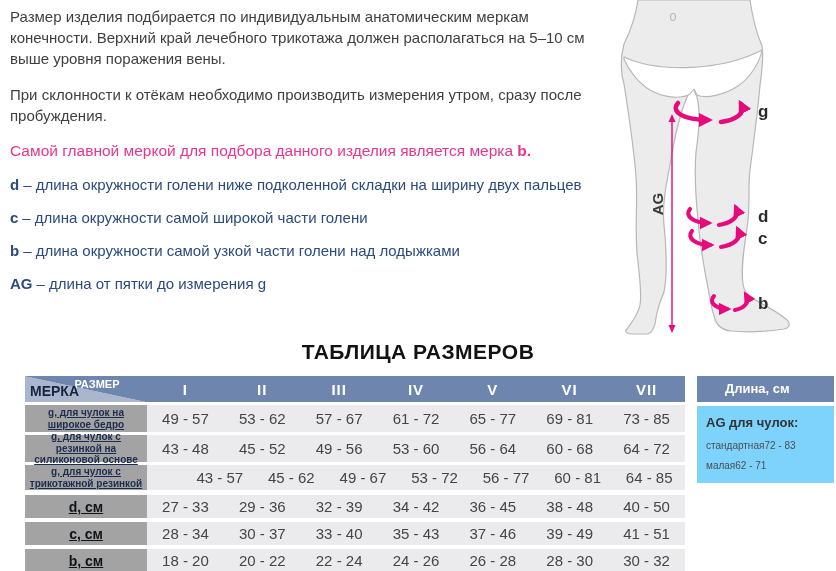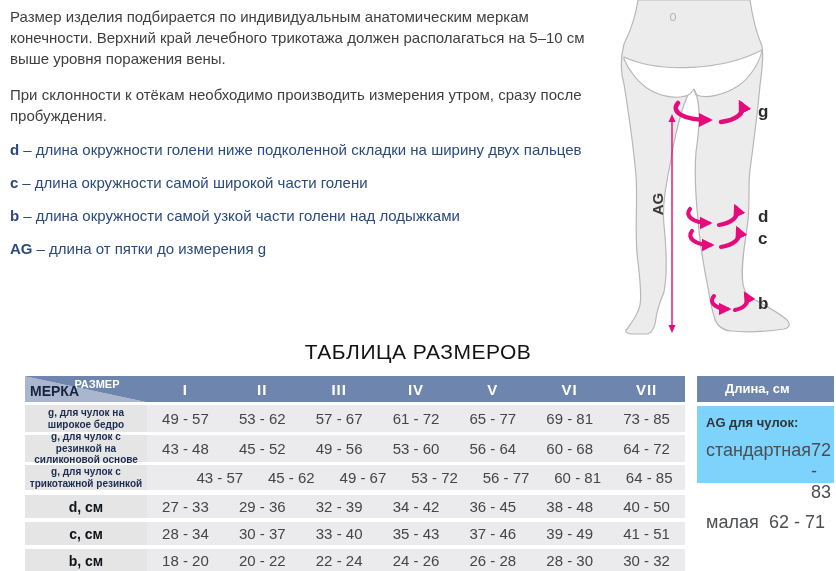--- a/index.html
+++ b/index.html
@@ -17,60 +17,61 @@
   .measure-list { margin-top:14px; }
   .m-item { font-size:15px; line-height:20px; color:#2b4a7e; margin-bottom:13px; white-space:nowrap; }
   .m-item .key { font-weight:bold; margin-right:4px; }
 
   
   .diagram { position:absolute; left:600px; top:0; width:236px; height:345px; }
 
   
   .table-title {
     position:absolute; top:340px; left:0; width:836px; text-align:center;
-    font-size:21px; font-weight:normal; color:#121212; letter-spacing:.5px; margin:0;
+    font-size:21px; font-weight:bold; color:#121212; letter-spacing:.5px; margin:0;
   }
 
   
   .size-table { position:absolute; left:25px; top:376px; width:660px; }
   .t-row { display:grid; grid-template-columns:122px 1fr; column-gap:0; margin-bottom:3px; }
   .t-row.pre-d { margin-bottom:5px; }
   .t-row.bottom { margin-bottom:4px; }
   .corner { position:relative; height:26px;
     background:linear-gradient(to top right,#a9b6cd 49.5%,#6e85ae 50.5%); }
   .corner .c-top { position:absolute; top:2px; left:0; right:0; text-align:center; padding-left:22px;
     font-size:11px; font-weight:bold; color:#ffffff; }
   .corner .c-bottom { position:absolute; bottom:3px; left:5px;
     font-size:14px; font-weight:bold; color:#18243f; }
   .head-cells { display:grid; grid-template-columns:repeat(7,1fr); background:#6e85ae; height:26px; align-items:center; }
   .head-cells .hc { text-align:center; color:#fff; font-weight:bold; font-size:15px; letter-spacing:1px; }
-  .r-label { background:#e5e5e5; display:flex; align-items:center; justify-content:center;
-    text-align:center; color:#1c2c50; }
+  .r-label { background:#a3a3a3; display:flex; align-items:center; justify-content:center;
+    text-align:center; color:#1c2c50;text-decoration:underline; }
   .r-label.small { font-size:10px; font-weight:bold; line-height:11.5px; padding:0 4px; }
   .r-label.big { font-size:14px; font-weight:bold; color:#101318; }
   .r-cells { display:grid; grid-template-columns:repeat(7,1fr); background:#ebebed; align-items:center; }
   .r-cells .vc { text-align:center; font-size:15px; color:#454547; }
   .h27 { height:27px; } .h25 { height:25px;padding-left:37px; } .h23 { height:23px; }
 
   
   .length-table { position:absolute; left:697px; top:376px; width:137px; }
   .lt-head { background:#6e85ae; height:26px; line-height:26px; padding-left:28px;
     color:#fff; font-weight:bold; font-size:13px; margin-bottom:4px; }
   .lt-body { background:#7dd3fc; padding:9px 9px 6px 9px; height:62px; }
   .lt-sub { font-size:13px; color:#333437; font-weight:bold; margin-bottom:10px; }
-  .lt-row { display:flex; justify-content:space-between; font-size:18px; color:#4d4e52; margin-bottom:9px; }
+  .lt-row { display:flex; font-size:10px; color:#4d4e52; margin-bottom:9px; }
 </style>
 </head>
 <body>
 
 <div class="page">
 
   <div class="intro">
     <p>Размер изделия подбирается по индивидуальным анатомическим меркам конечности. Верхний край лечебного трикотажа должен располагаться на 5–10 см выше уровня поражения вены.</p>
     <p class="p2">При склонности к отёкам необходимо производить измерения утром, сразу после пробуждения.</p>
+    <p class="highlight"><span>Самой главной меркой для подбора данного изделия является мерка</span> <b>b.</b></p>
 
     <div class="measure-list">
       <div class="m-item"><span class="key">d</span><span>– длина окружности голени ниже подколенной складки на ширину двух пальцев</span></div>
       <div class="m-item"><span class="key">c</span><span>– длина окружности самой широкой части голени</span></div>
       <div class="m-item"><span class="key">b</span><span>– длина окружности самой узкой части голени над лодыжками</span></div>
       <div class="m-item"><span class="key">AG</span><span>– длина от пятки до измерения g</span></div>
     </div>
   </div>
 
   <div class="diagram">

